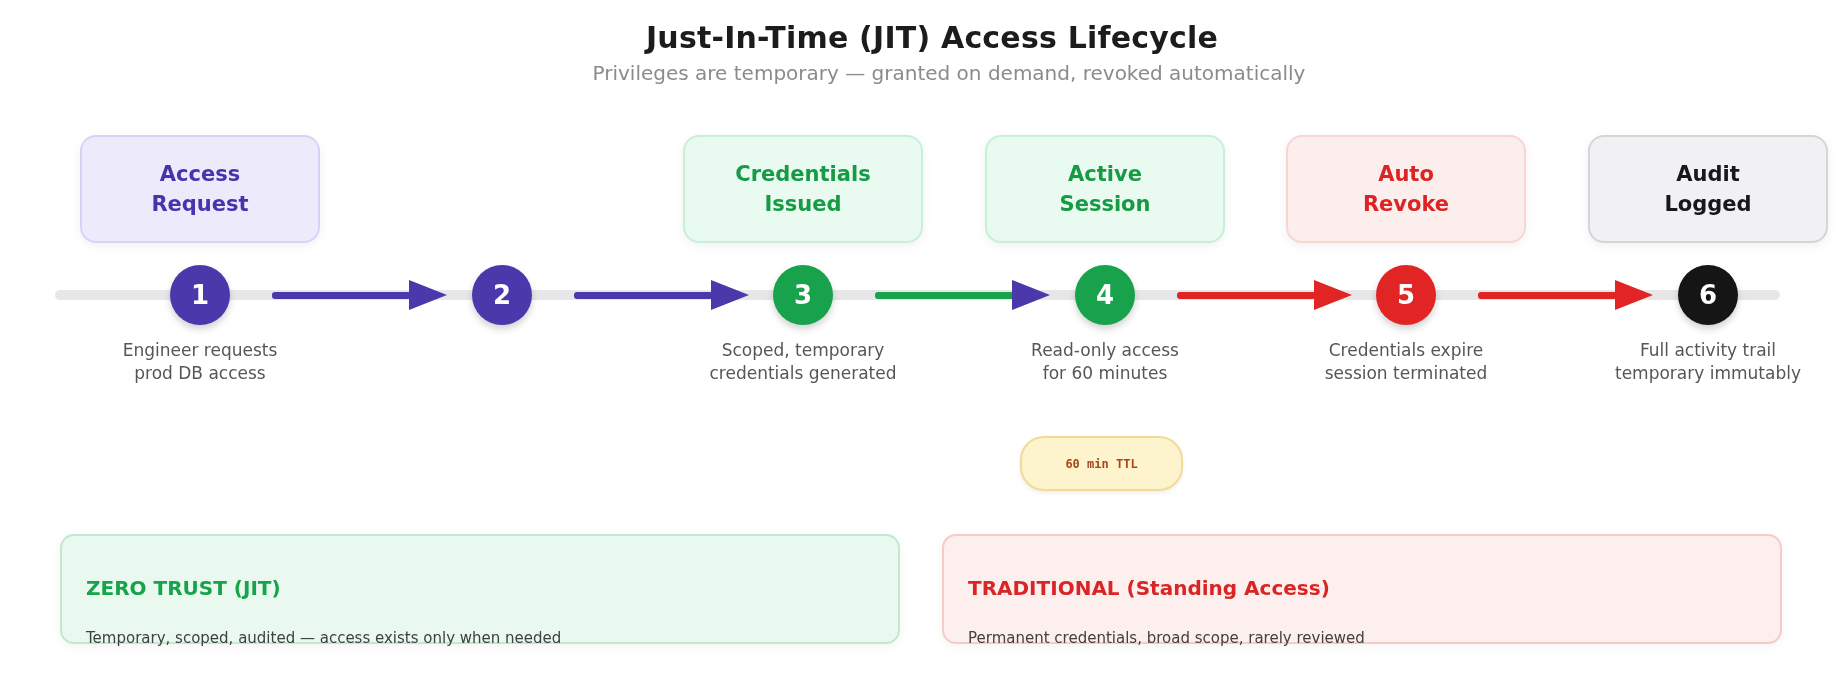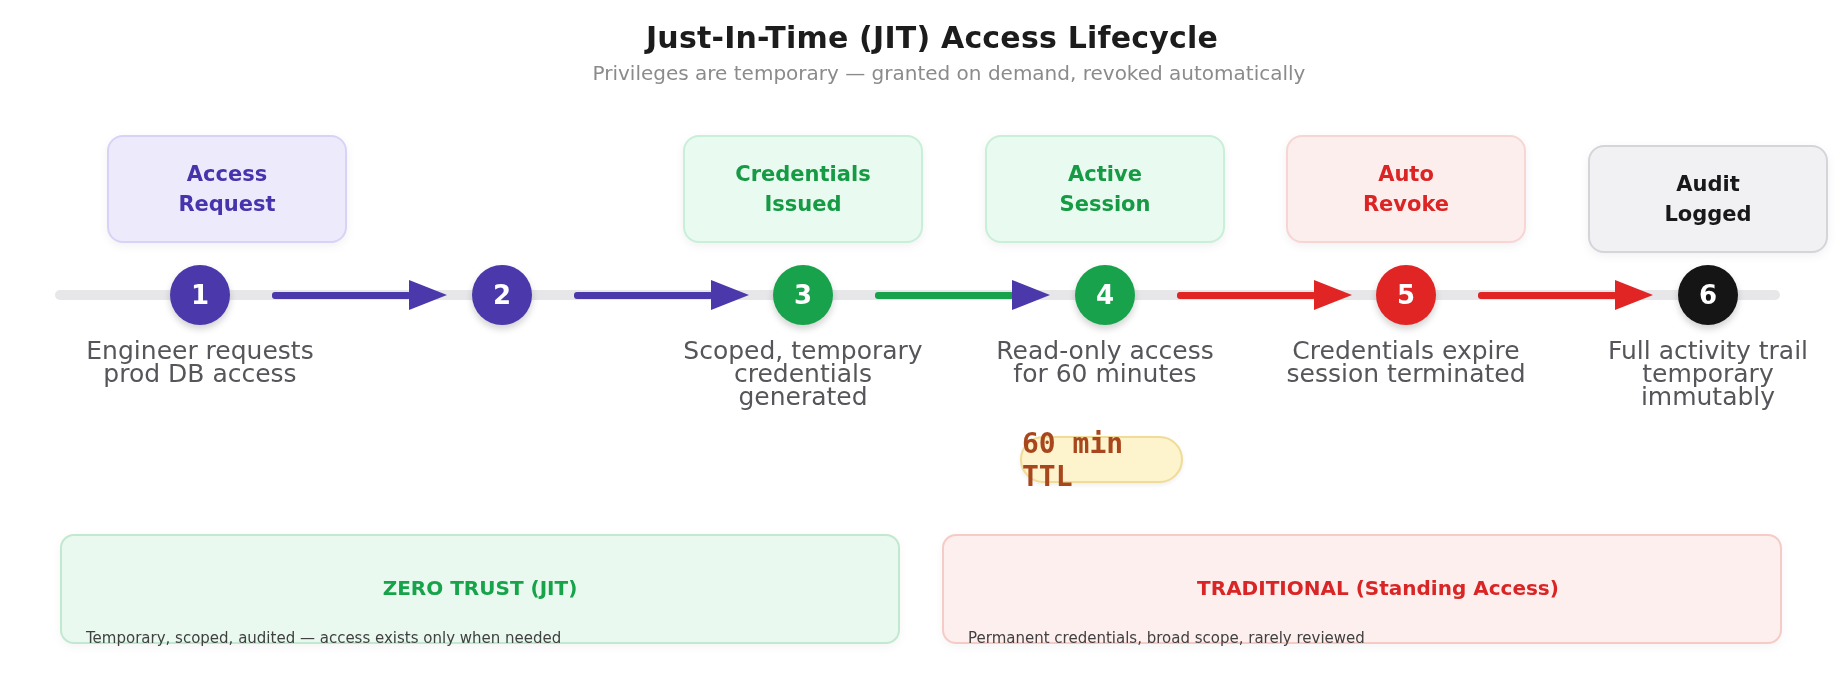--- a/index.html
+++ b/index.html
@@ -34,66 +34,66 @@
     box-shadow: 0 3px 8px rgba(80, 80, 120, 0.08);
   }
   .stage-circle {
     position: absolute; left: 100px; top: 265px; width: 60px; height: 60px;
     border-radius: 50%; display: flex; align-items: center; justify-content: center;
     color: #ffffff; font-weight: bold; font-size: 26px;
     box-shadow: 0 4px 7px rgba(0, 0, 0, 0.18);
   }
   .stage-desc {
     position: absolute; left: 0; top: 339px; width: 260px;
-    text-align: center; font-size: 25px; line-height: 23px; color: var(--desc-text);
+    text-align: center; font-size: 17px; line-height: 23px; color: var(--desc-text);
   }
   .stage-desc span { display: block; }
 
-  .theme-purple .stage-box { background: var(--purple-bg); border-color: var(--purple-border); color: var(--purple-text); margin-left: 27px; }
+  .theme-purple .stage-box { background: var(--purple-bg); border-color: var(--purple-border); color: var(--purple-text); }
   .theme-purple .stage-circle { background: var(--purple); }
   .theme-green .stage-box { background: var(--green-bg); border-color: var(--green-border); color: var(--green-text); }
   .theme-green .stage-circle { background: var(--green); }
   .theme-red .stage-box { background: var(--red-bg); border-color: var(--red-border); color: var(--red-text); }
   .theme-red .stage-circle { background: var(--red); }
-  .theme-dark .stage-box { background: var(--gray-bg); border-color: var(--gray-border); color: var(--dark-text); margin-top: 10px; }
+  .theme-dark .stage-box { background: var(--gray-bg); border-color: var(--gray-border); color: var(--dark-text); }
   .theme-dark .stage-circle { background: var(--black); }
 
   .arrow { position: absolute; top: 280px; height: 30px; width: 175px; }
   .arrow .shaft { position: absolute; left: 0; top: 12px; width: 139px; height: 7px; border-radius: 3px; }
   .arrow .head {
     position: absolute; left: 137px; top: 0; width: 0; height: 0;
     border-top: 15px solid transparent; border-bottom: 15px solid transparent;
     border-left: 38px solid;
   }
   .shaft.c-purple { background: var(--purple); }
   .head.c-purple { border-left-color: var(--purple); }
   .shaft.c-green { background: var(--green); }
   .shaft.c-red { background: var(--red); }
   .head.c-red { border-left-color: var(--red); }
 
   .ttl {
-    position: absolute; left: 1020px; top: 436px; width: 163px; height: 47px;
+    position: absolute; left: 1020px; top: 436px; width: 163px; height: 55px;
     border-radius: 24px; background: var(--ttl-bg); border: 2px solid var(--ttl-border);
     color: var(--ttl-text);
     font-family: "DejaVu Sans Mono", "Liberation Mono", monospace;
-    font-weight: bold; font-size: 28px;
+    font-weight: bold; font-size: 12px;
     display: flex; align-items: center; justify-content: center;
     box-shadow: 0 2px 4px rgba(0, 0, 0, 0.07);
   }
 
   .compare {
     position: absolute; top: 534px; width: 840px; height: 110px;
     border-radius: 14px; border: 2px solid; padding: 40px 24px 0;
     box-shadow: 0 3px 8px rgba(80, 80, 80, 0.06);
   }
   .compare-left { left: 60px; background: var(--compare-green-bg); border-color: var(--compare-green-border); }
   .compare-right { left: 942px; background: var(--compare-red-bg); border-color: var(--compare-red-border); }
-  .compare .heading { font-size: 20px; font-weight: bold; line-height: 24px; text-align: center; }
+  .compare .heading { font-size: 20px; font-weight: bold; line-height: 24px; }
   .compare-left .heading { color: var(--green-heading); }
-  .compare-right .heading { color: var(--red-heading); margin-left: 32px; }
+  .compare-right .heading { color: var(--red-heading); }
   .compare .body { margin-top: 26px; font-size: 15px; line-height: 24px; color: var(--body-text); }
 </style>
 </head>
 <body>
 
 <div class="canvas">
 
   <div class="title">Just-In-Time (JIT) Access Lifecycle</div>
   <div class="subtitle">Privileges are temporary — granted on demand, revoked automatically</div>
 

